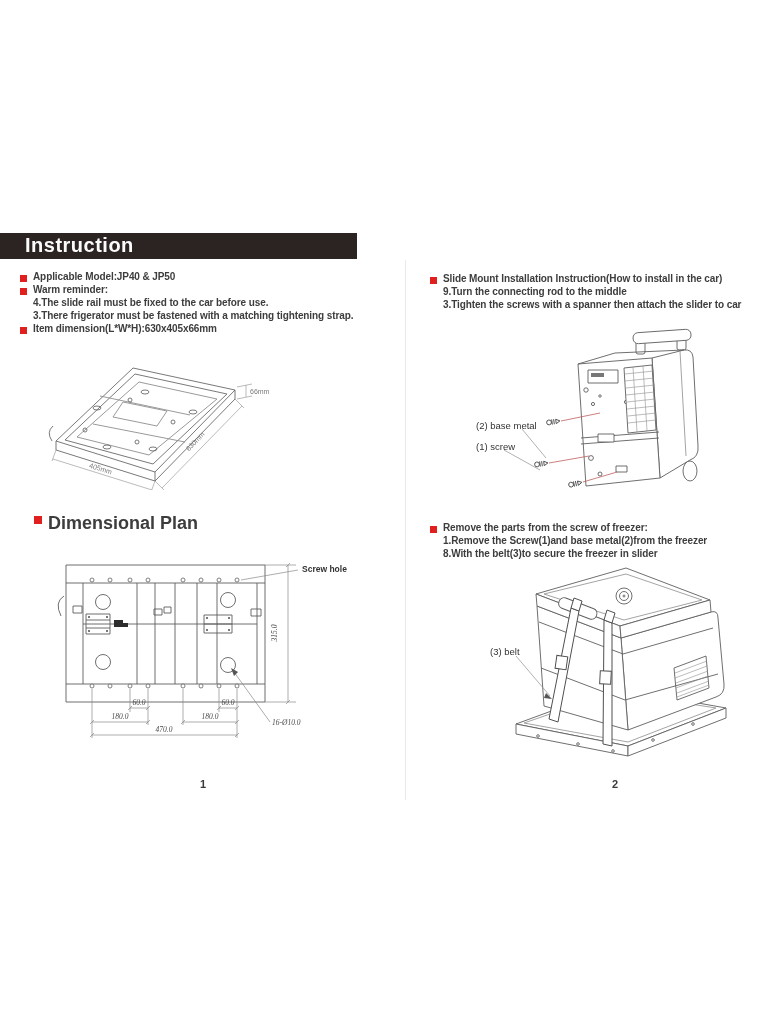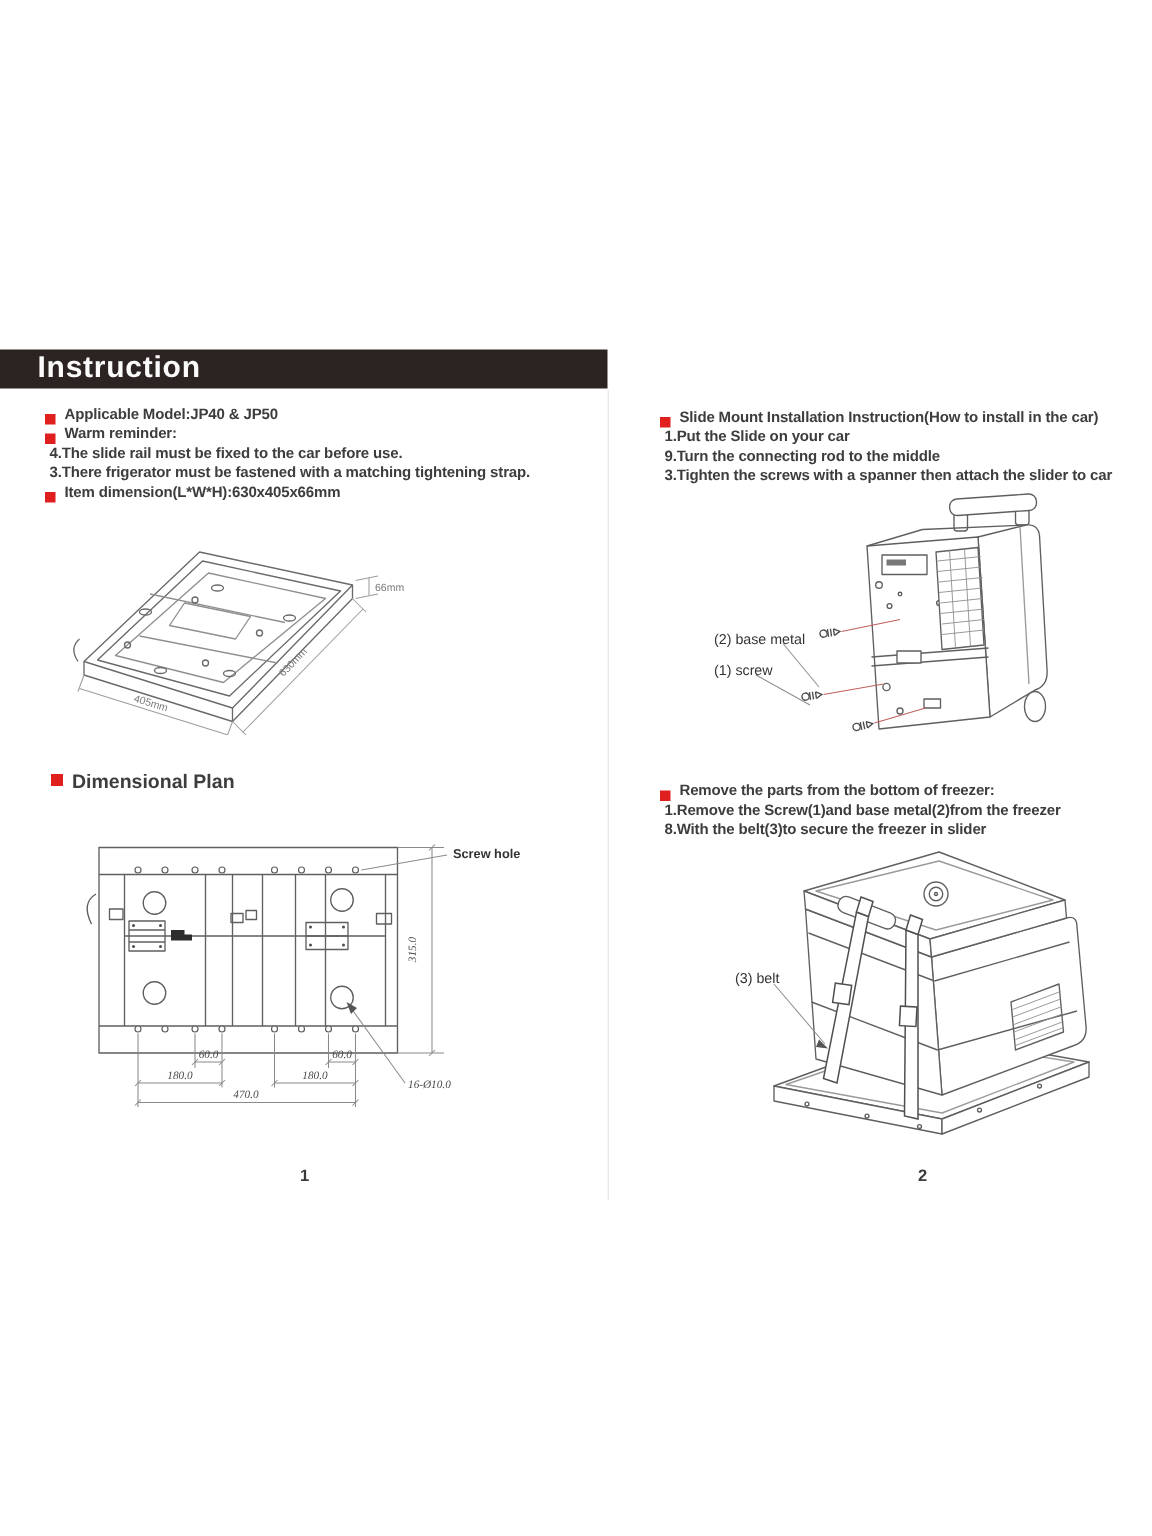--- a/index.html
+++ b/index.html
@@ -1,28 +1,28 @@
 <!DOCTYPE html>
 <html><head>
 <meta charset="utf-8">
 <style>
   html,body{margin:0;padding:0;background:#fff;}
   .page{position:relative;width:768px;height:1024px;background:#ffffff;overflow:hidden;
         font-family:"Liberation Sans",sans-serif;}
-  .hbar{position:absolute;left:0;top:233px;width:405px;height:26px;background:#2b2422;}
+  .hbar{position:absolute;left:0;top:233px;width:357px;height:26px;background:#2b2422;}
   .hbar .htxt{position:absolute;left:25px;top:1px;font-size:20px;font-weight:bold;
         color:#fbfbfb;letter-spacing:.5px;}
   .vdiv{position:absolute;left:405px;top:260px;width:1px;height:540px;background:#e9e9e9;}
   .tblock{position:absolute;color:#3d3d3d;font-size:10px;font-weight:bold;
         letter-spacing:-.1px;line-height:13px;white-space:nowrap;}
-  .brow{display:flex;align-items:flex-end;margin-left:10px;}
+  .brow{display:flex;align-items:center;}
   .bsq{flex:0 0 auto;width:7px;height:7px;background:#e01f1f;margin:3px 6px 0 0;}
   .sub{padding-left:13px;}
   .dphead{position:absolute;left:22px;top:513px;display:flex;align-items:flex-start;
-        color:#3d3d3d;font-size:13px;font-weight:bold;padding-left:12px;}
+        color:#3d3d3d;font-size:18px;font-weight:bold;padding-left:12px;}
   .dphead .bsq{width:8px;height:8px;margin-top:3px;}
   .pgnum{position:absolute;font-size:11px;font-weight:bold;color:#3a3a3a;}
   .drawing{position:absolute;}
   svg text{font-family:"Liberation Sans",sans-serif;}
   svg text.dimtxt{font-family:"Liberation Serif",serif;font-style:italic;}
 </style>
 </head>
 <body>
 
 <div class="page">
@@ -194,21 +194,20 @@
       <text class="dimtxt" x="232" y="173">16-Ø10.0</text>
     </g>
     <text x="262" y="20" font-size="8.5" font-weight="bold" fill="#333">Screw hole</text>
   </svg>
 
   <div class="tblock" style="left:430px;top:272px;">
     <div class="brow">
       <span class="bsq"></span>
       <span>Slide Mount Installation Instruction(How to install in the car)</span>
     </div>
-    <div class="sub">1.Put the Slide on your car</div>
     <div class="sub">9.Turn the connecting rod to the middle</div>
     <div class="sub">3.Tighten the screws with a spanner then attach the slider to car</div>
   </div>
 
   <svg class="drawing" style="left:440px;top:328px;" width="300" height="190" viewBox="0 0 300 190">
     <defs>
       <g id="screw" stroke="#4a4a4a" stroke-width="0.9" fill="none">
         <circle cx="-3" cy="0" r="2.4"></circle>
         <line x1="0" y1="-2.6" x2="0" y2="2.6"></line>
         <line x1="2" y1="-2.6" x2="2" y2="2.6"></line>
@@ -263,21 +262,21 @@
       <line x1="82" y1="101" x2="106" y2="130"></line>
       <line x1="64" y1="122" x2="100" y2="142"></line>
     </g>
     <text x="36" y="101" font-size="9.5" fill="#333">(2) base metal</text>
     <text x="36" y="122" font-size="9.5" fill="#333">(1) screw</text>
   </svg>
 
   <div class="tblock" style="left:430px;top:521px;">
     <div class="brow">
       <span class="bsq"></span>
-      <span>Remove the parts from the bottom of freezer:</span>
+      <span>Remove the parts from the screw of freezer:</span>
     </div>
     <div class="sub">1.Remove the Screw(1)and base metal(2)from the freezer</div>
     <div class="sub">8.With the belt(3)to secure the freezer in slider</div>
   </div>
 
   <svg class="drawing" style="left:478px;top:556px;" width="262" height="210" viewBox="0 0 262 210">
     <g stroke="#5f5f5f" stroke-width="0.9" fill="#fff" stroke-linejoin="round">
       <polygon points="38,168 150,190 248,152 136,132"></polygon>
       <polygon points="38,168 38,178 150,200 150,190"></polygon>
       <polygon points="150,190 150,200 248,162 248,152"></polygon>

